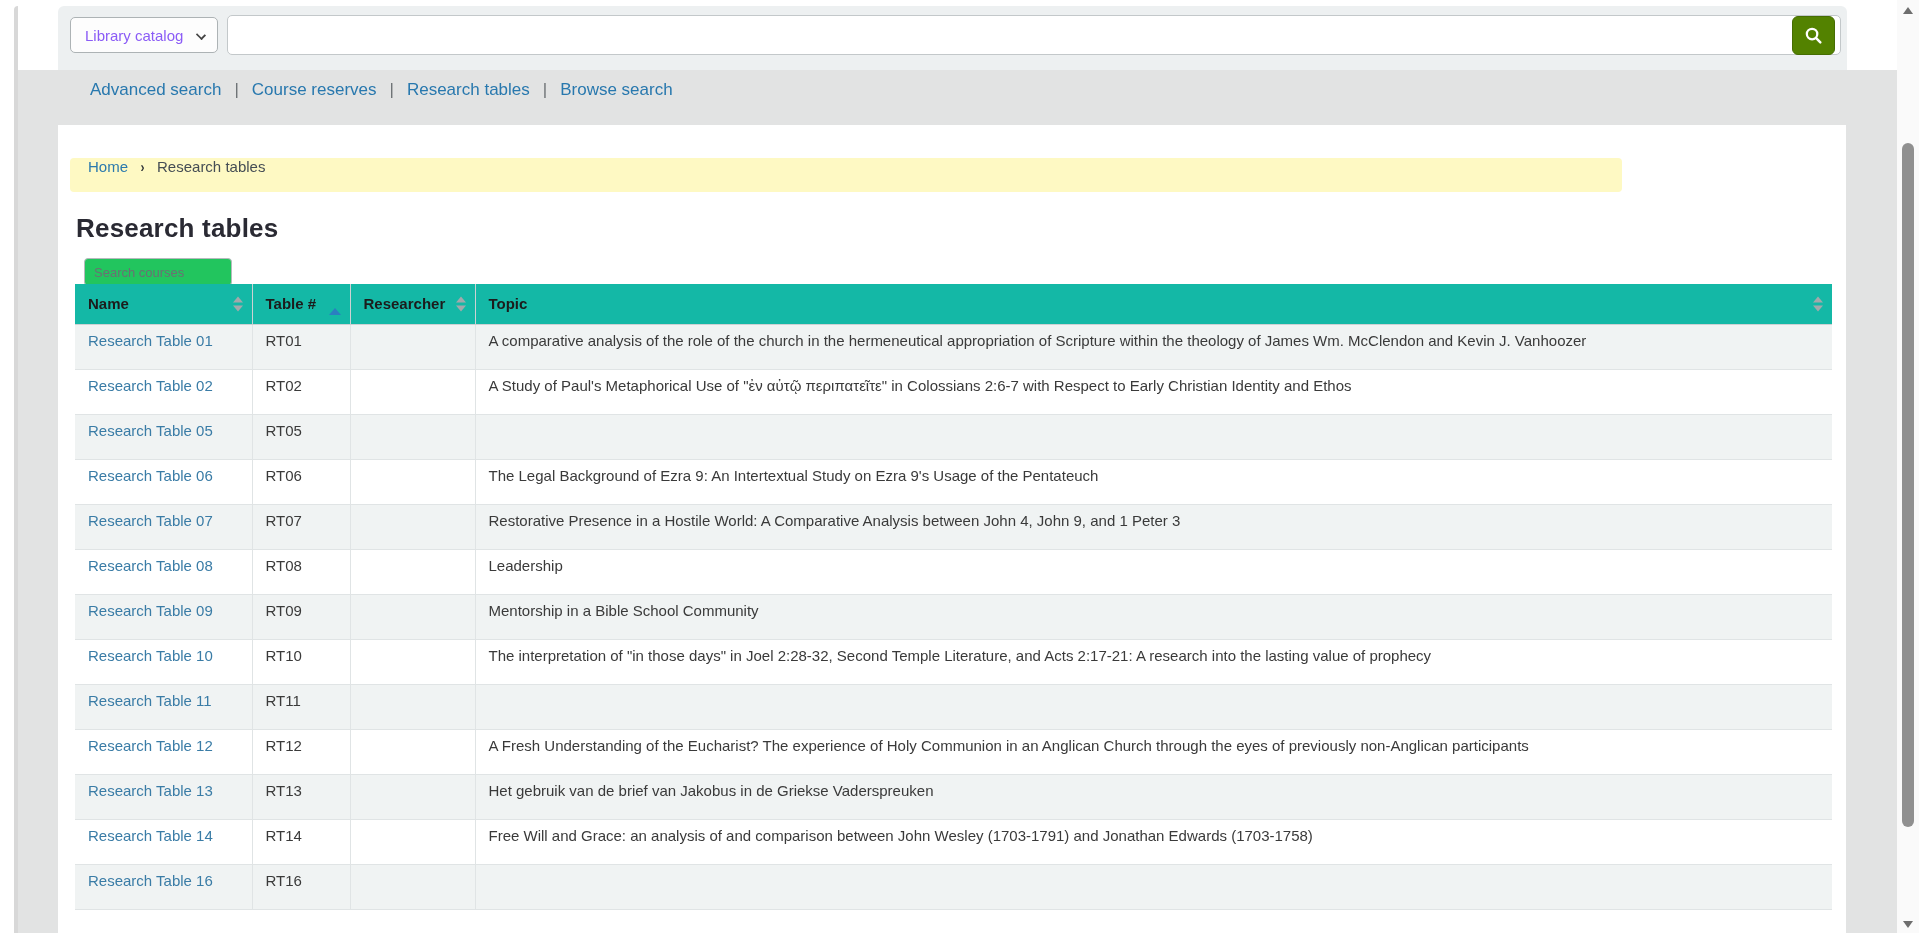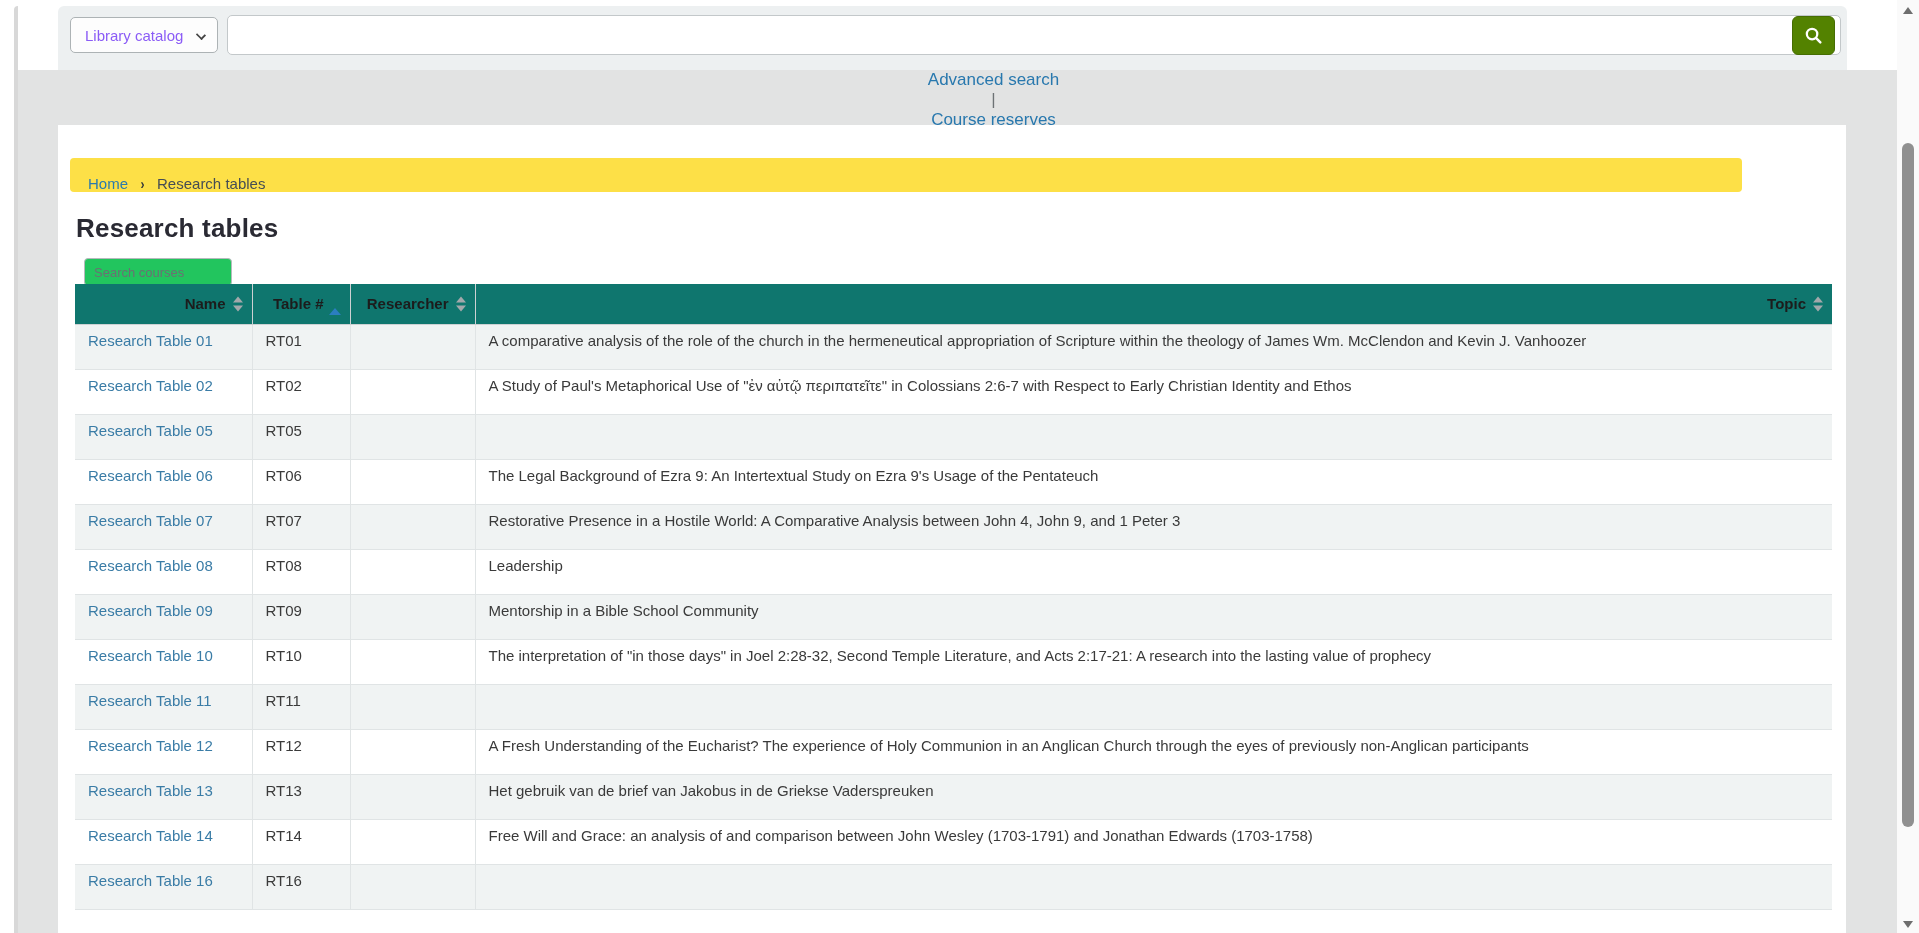--- a/index.html
+++ b/index.html
@@ -27,47 +27,47 @@
                           transform:rotate(45deg) scale(1,.8); }
   .search-input { position:absolute; left:169px; top:9px; width:1614px; height:40px;
                   background:#ffffff; border:1px solid #c3c8ca; border-radius:5px;
                   font-size:15px; padding:0 12px; color:#333; outline:none; }
   .search-btn { position:absolute; left:1734px; top:10px; width:43px; height:39px;
                 background:#538200; border:1px solid #466d02; border-radius:6px;
                 display:flex; align-items:center; justify-content:center; cursor:pointer; }
 
   
   .nav-row { position:absolute; left:58px; top:70px; width:1839px; height:40px;
-             display:flex; align-items:center; font-size:17px; padding-left:32px;flex-direction:column; }
+             display:flex; align-items:center; font-size:17px; padding-left:32px; }
   .nav-row a { color:#2878ae; text-decoration:none; cursor:pointer; }
   .nav-sep { color:#6d7275; margin:0 13px; }
 
   
   .card { position:absolute; left:58px; top:125px; width:1788px; height:815px;
           background:#ffffff; }
 
-  .breadcrumb { position:absolute; left:12px; top:33px; width:1672px; height:34px;
-                background:#fde047; border-radius:4px; display:flex; align-items:flex-end;
+  .breadcrumb { position:absolute; left:12px; top:33px; width:1552px; height:34px;
+                background:#fef9c3; border-radius:4px; display:flex; align-items:flex-start;
                 font-size:15px; padding-left:18px; }
   .breadcrumb a { color:#2b7aad; text-decoration:none; cursor:pointer; }
   .crumb-sep { color:#33373a; font-size:15px; font-weight:bold; margin:0 12px; transform:scale(.8,1); }
   .crumb-current { color:#454d54; }
 
   .page-title { position:absolute; left:18px; top:88px; font-size:26px; font-weight:700;
                 color:#2a2a33; letter-spacing:.2px; }
 
   .filter-input { position:absolute; left:26px; top:133px; width:148px; height:28px;
                   border:1px solid #b5babc; border-radius:4px; font-size:13px;
                   padding:0 9px; color:#444; outline:none; background:#22c55e; }
   .filter-input::placeholder { color:#6b7073; opacity:1; }
 
   
   table.rt { position:absolute; left:17px; top:159px; width:1757px;
              border-collapse:collapse; table-layout:fixed; font-size:15px; }
-  table.rt th { background:#0f766e; text-align:right; font-weight:700; color:#1c1c1c;
+  table.rt th { background:#14b8a6; text-align:left; font-weight:700; color:#1c1c1c;
                 height:40px; padding:0 26px 0 13px; border:1px solid #cdd1d3;
                 border-top:none; position:relative; cursor:pointer; }
   table.rt td { height:45px; padding:0 12px 12px 13px; border:1px solid #e0e4e5;
                 color:#3a3a3a; white-space:nowrap; overflow:hidden; }
   table.rt th:first-child, table.rt td:first-child { border-left:none; }
   table.rt th:last-child, table.rt td:last-child { border-right:none;margin-top:12px; }
   table.rt tbody tr:nth-child(odd) td { background:#f0f3f3; }
   table.rt tbody tr:nth-child(even) td { background:#ffffff; }
   table.rt a { color:#3a7ca6; text-decoration:none; cursor:pointer; }
   .col-name { width:177px; } .col-no { width:98px; } .col-res { width:125px; }

